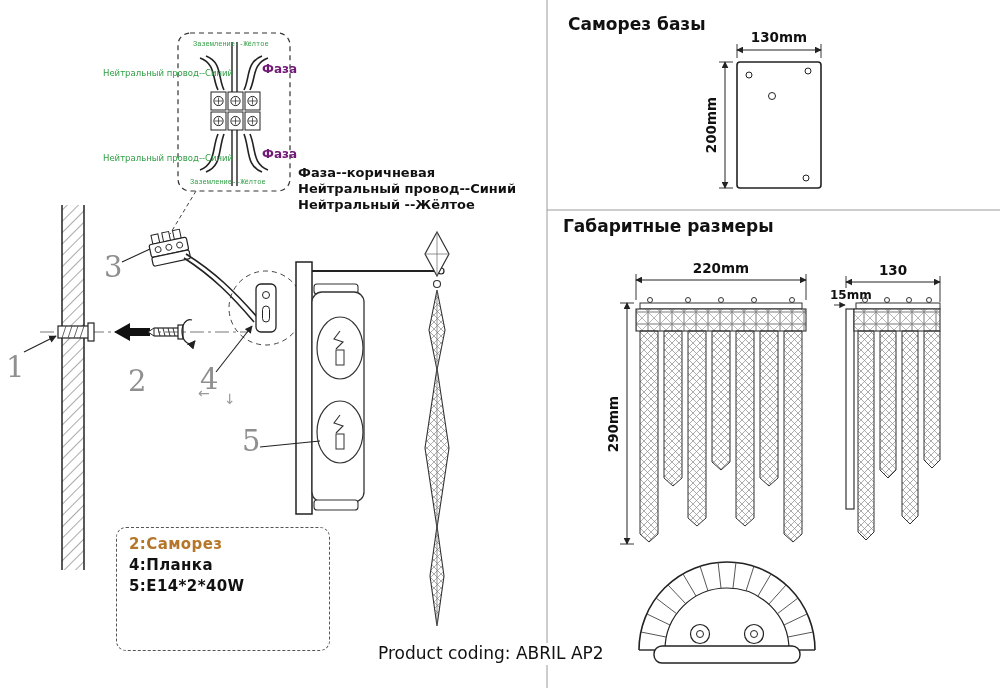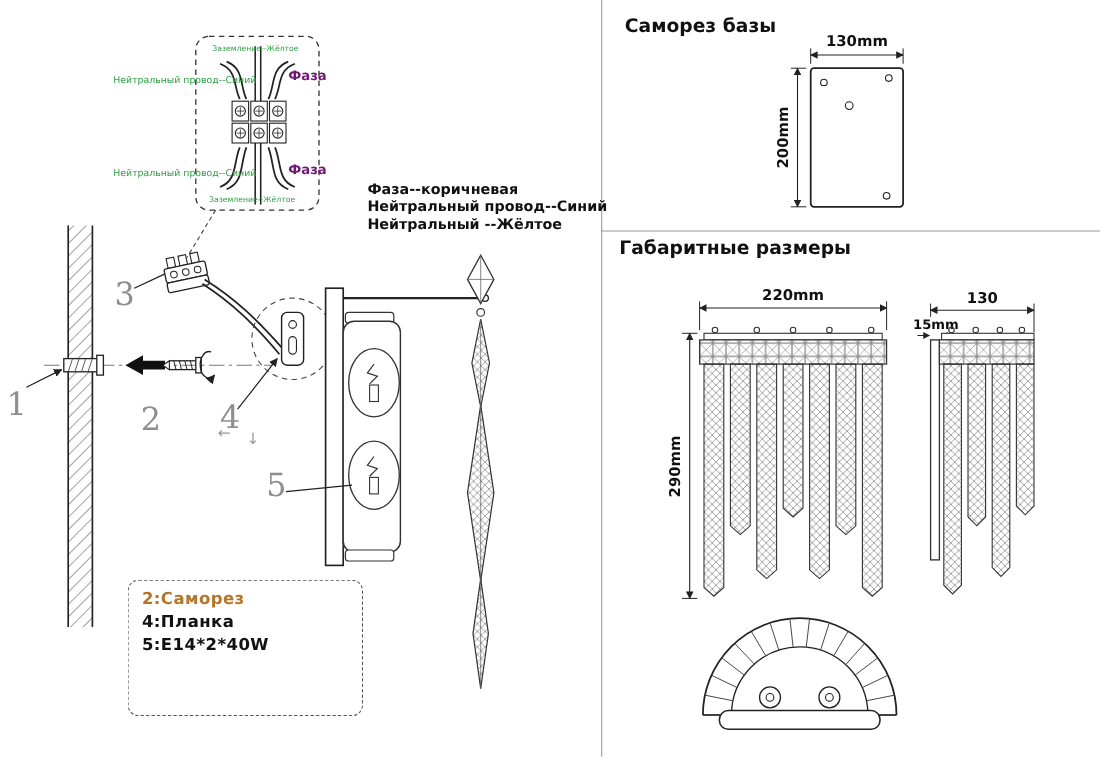--- a/index.html
+++ b/index.html
@@ -1,25 +1,25 @@
 <!DOCTYPE html>
 <html><head>
 <meta charset="utf-8">
 <style>
   html,body{margin:0;padding:0;background:#fff;}
   .page{position:relative;width:1000px;height:690px;background:#fff;overflow:hidden;
         font-family:"DejaVu Sans","Liberation Sans",sans-serif;color:#111;}
   svg{position:absolute;left:0;top:0;}
   .lbl{position:absolute;white-space:nowrap;}
   .green{color:#2f9e44;}
-  .tiny{font-size:7px;}
+  .tiny{font-size:7px;font-family:Liberation Mono, monospace;}
   .small{font-size:8.5px;}
   .phase{font-size:12px;font-weight:bold;color:#701a75;}
   .legend-block{position:absolute;left:298px;top:165px;}
-  .legend-line{font-size:13px;font-weight:bold;color:#111;line-height:16px;white-space:nowrap;margin-left:36px;}
+  .legend-line{font-size:13px;font-weight:bold;color:#111;line-height:16px;white-space:nowrap;}
   .callout{position:absolute;font-size:29px;color:#8f8f8f;font-family:"DejaVu Serif",serif;}
   .parts-box{position:absolute;left:116px;top:527px;width:200px;height:116px;
              border:1.6px dashed #555;border-radius:10px;padding:6px 0 0 12px;}
   .parts-line{font-size:15px;font-weight:bold;color:#111;line-height:21px;white-space:nowrap;letter-spacing:0.4px;}
   .orange{color:#b5762a;}
   .section-title{position:absolute;font-size:17px;font-weight:bold;color:#111;white-space:nowrap;}
   .product{position:absolute;left:378px;top:643px;font-size:17px;color:#111;background:#fff;
            padding:0 6px 2px 0;white-space:nowrap;}
 </style>
 </head>
@@ -268,17 +268,18 @@
 <div class="callout" style="left:104px;top:250px;">3</div>
 <div class="callout" style="left:200px;top:362px;">4</div>
 <div class="callout" style="left:242px;top:424px;">5</div>
 
 <div class="parts-box">
   <div class="parts-line orange">2:Саморез</div>
   <div class="parts-line">4:Планка</div>
   <div class="parts-line">5:E14*2*40W</div>
 </div>
 
+<div class="product">Product coding: ABRIL AP2</div>
 
 <div class="section-title" style="left:568px;top:14px;">Саморез базы</div>
 <div class="section-title" style="left:563px;top:216px;text-align:center;">Габаритные размеры</div>
 
 </div>
 
 </body></html>

